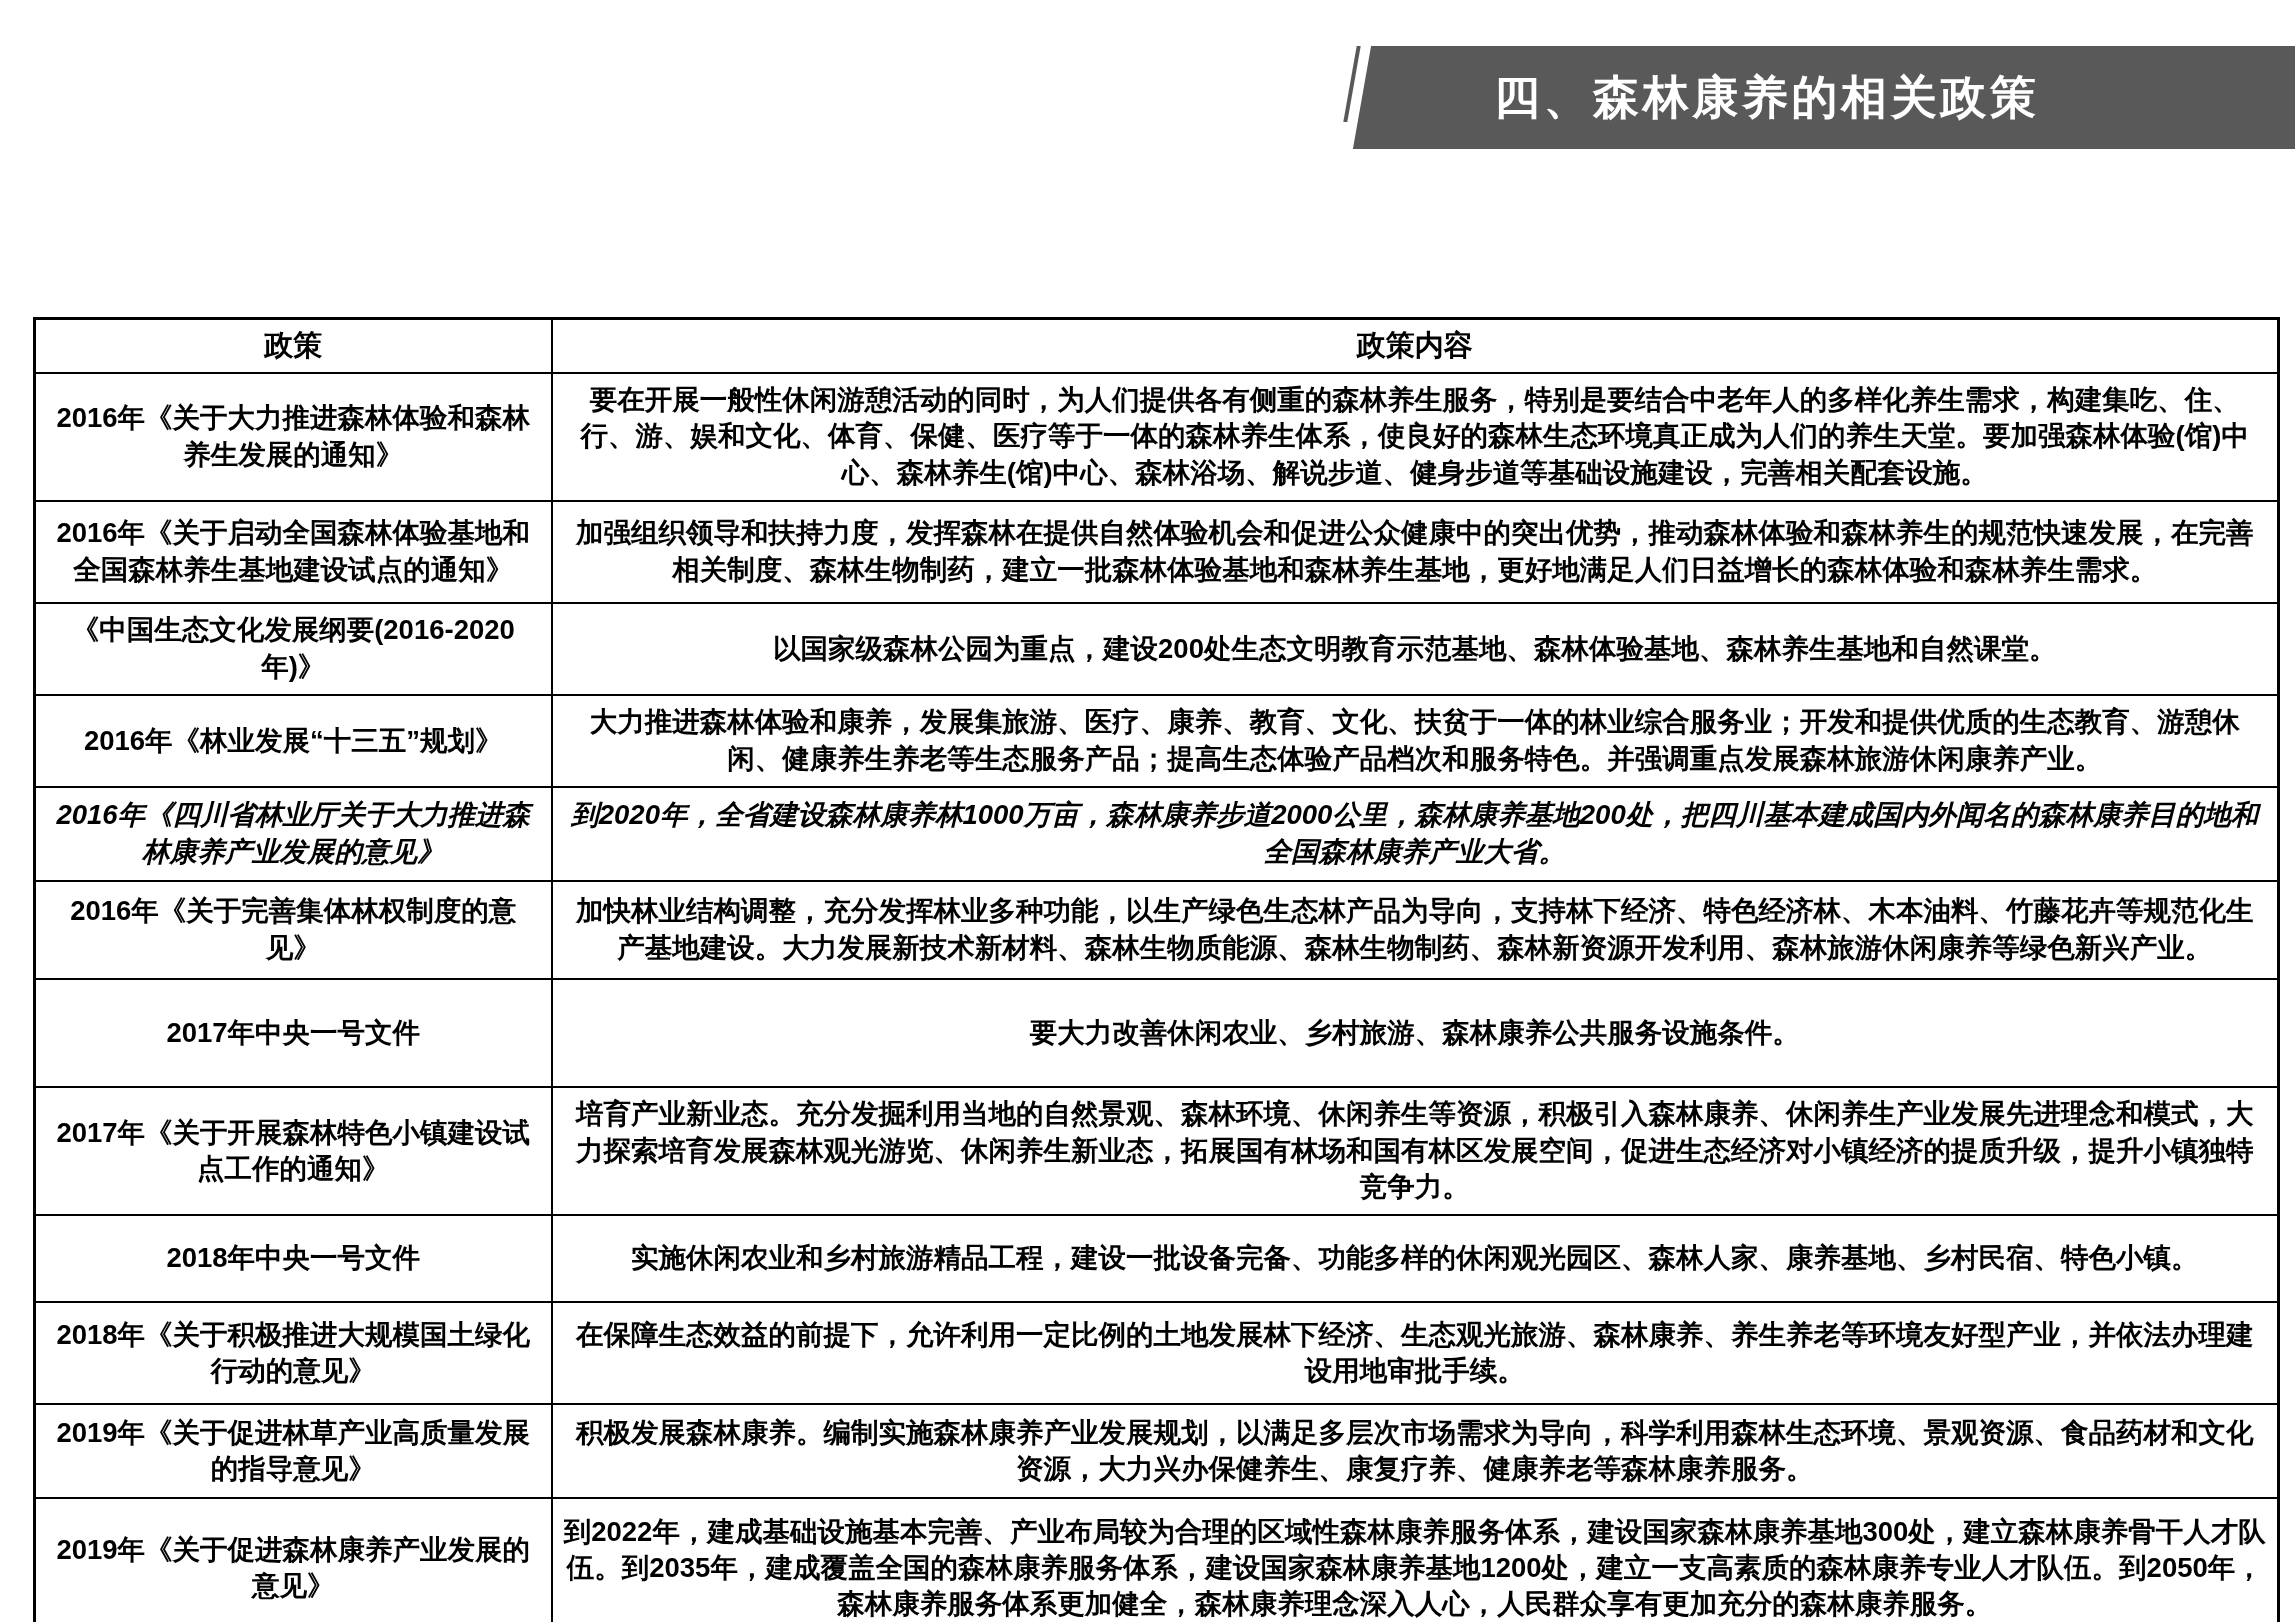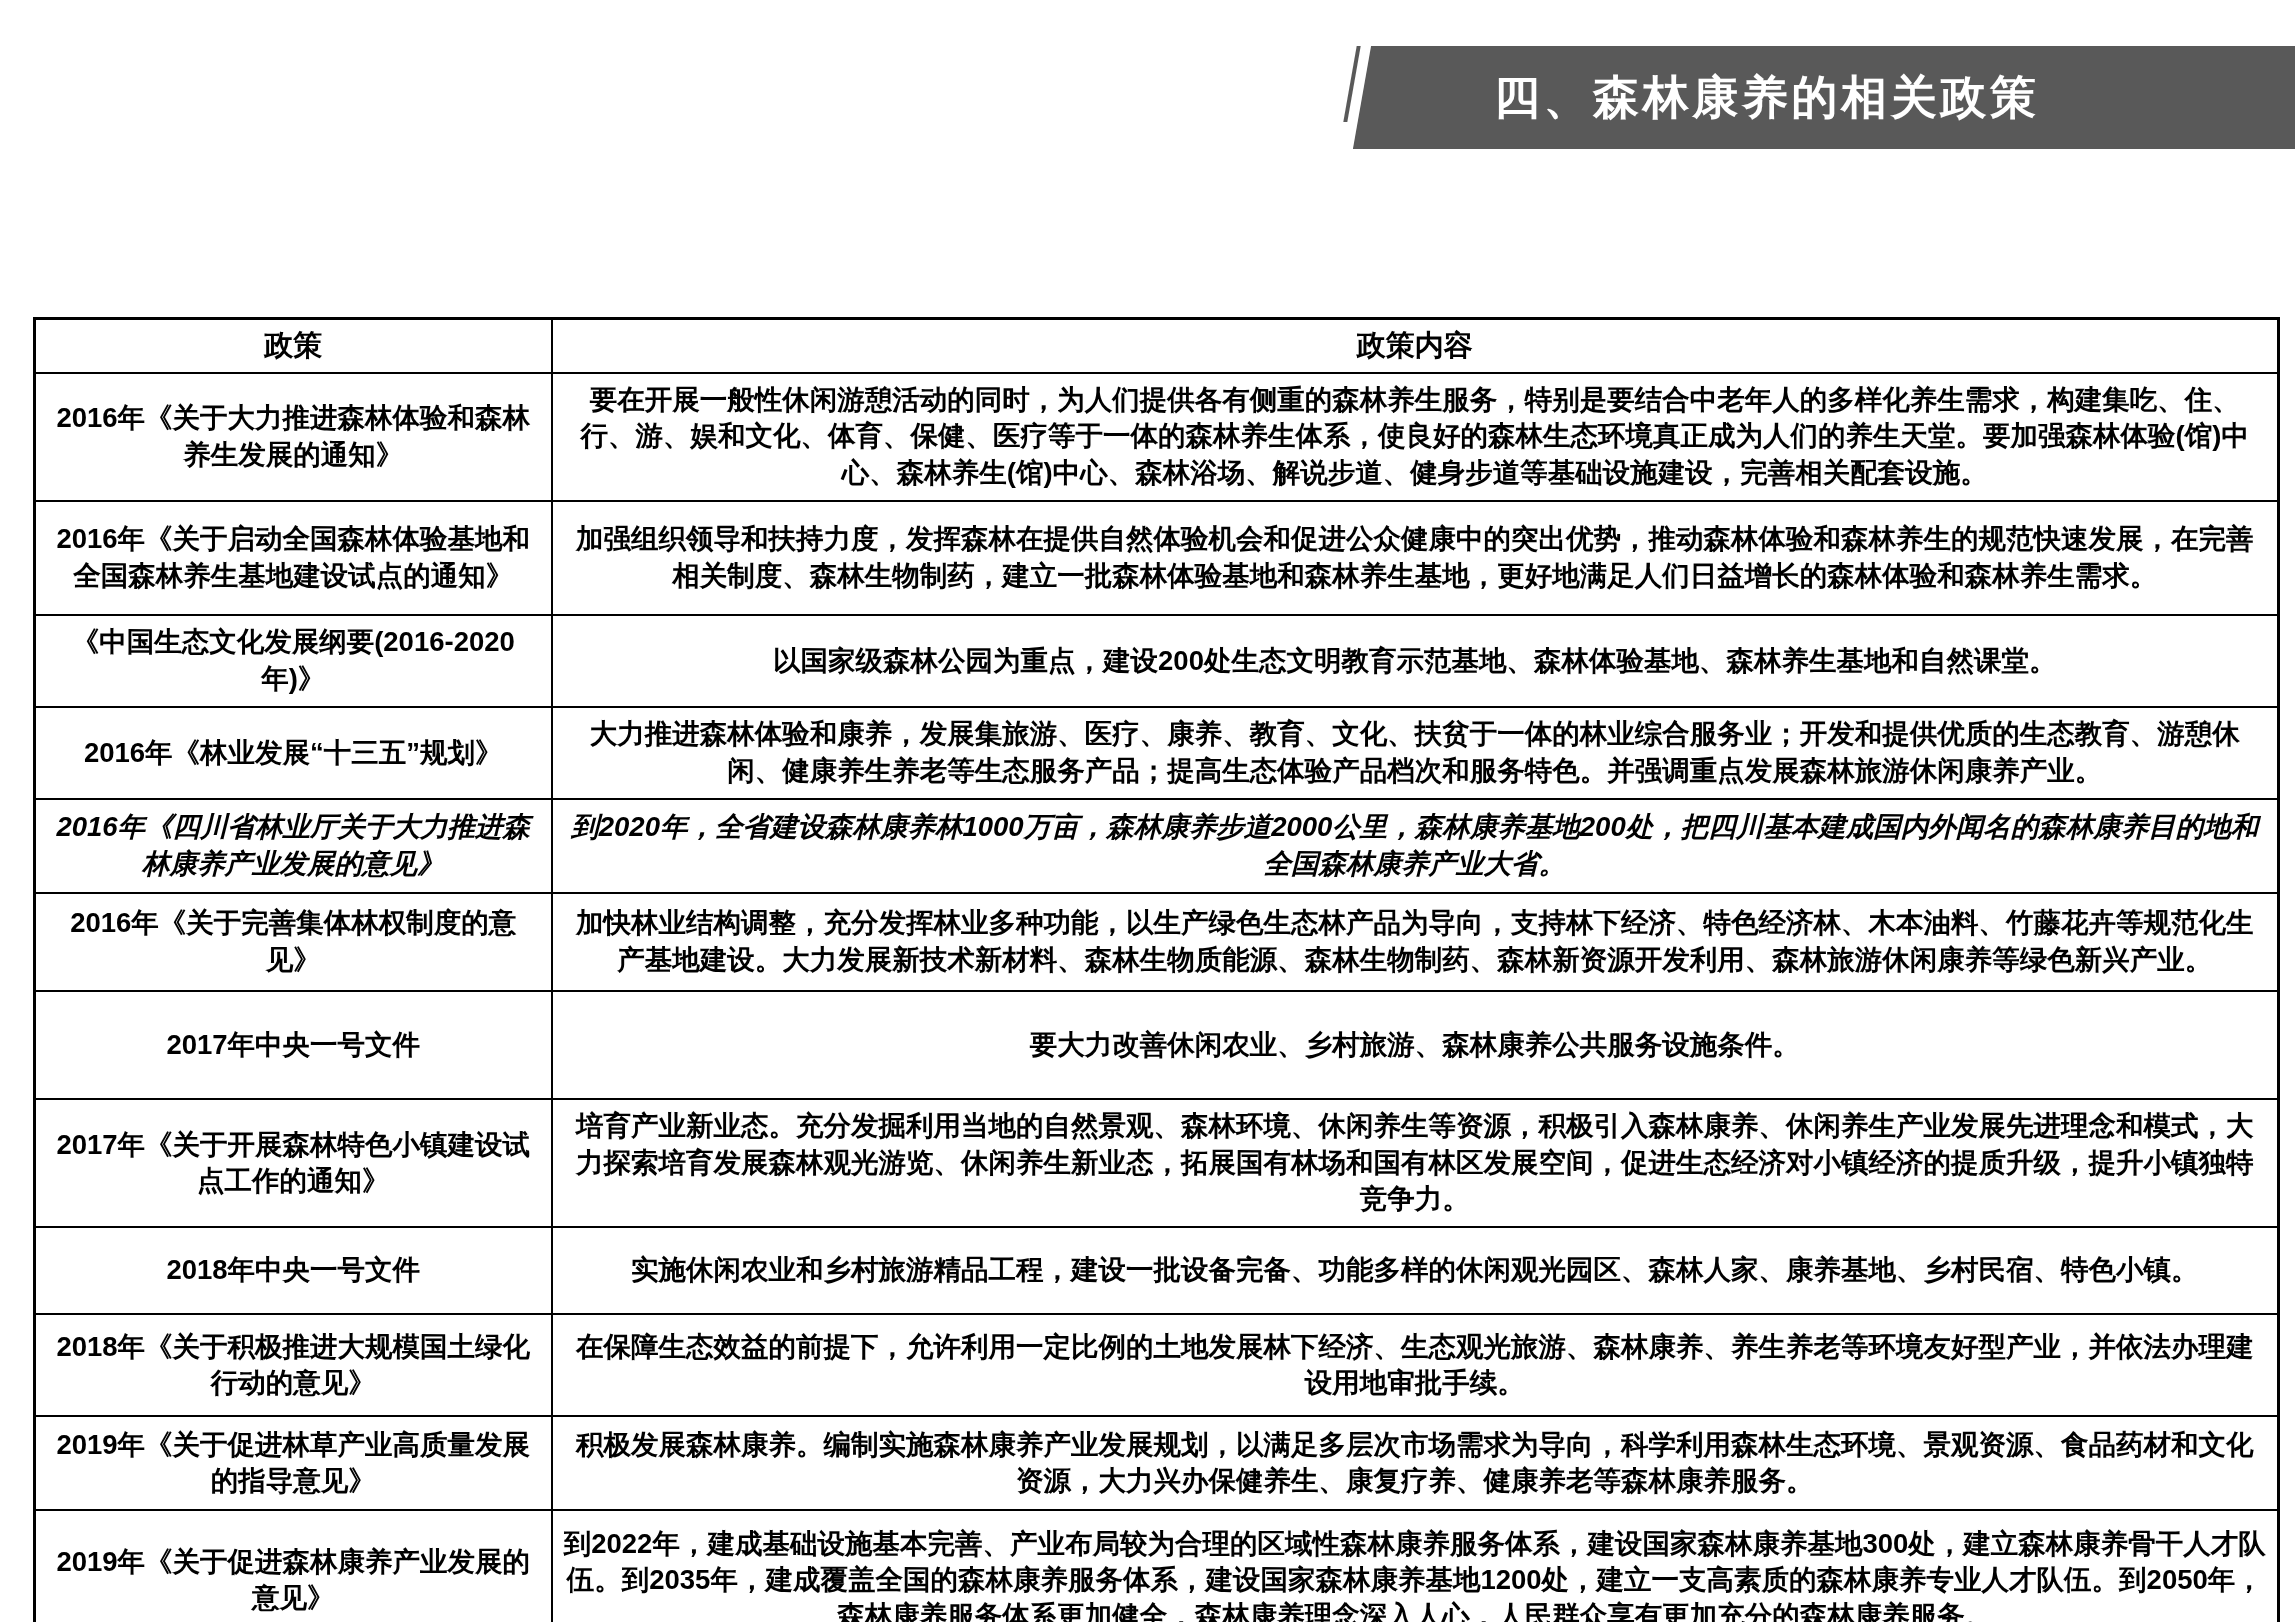--- a/index.html
+++ b/index.html
@@ -69,21 +69,21 @@
     padding: 2.9px 7.2px;
   }
   .policy-table td {
     font-size: 27.5px;
     font-weight: bold;
     line-height: 1.32;
     padding: 8.7px 10px;
     text-align: center;
   }
   tbody tr:nth-child(1)  { height: 108px; }
-  tbody tr:nth-child(2)  { height: 114px; }
+  tbody tr:nth-child(2)  { height: 102px; }
   tbody tr:nth-child(3)  { height: 72px; }
   tbody tr:nth-child(4)  { height: 72px; }
   tbody tr:nth-child(5)  { height: 94px; font-style: italic; }
   tbody tr:nth-child(6)  { height: 98px; }
   tbody tr:nth-child(7)  { height: 108px; }
   tbody tr:nth-child(8)  { height: 108px; }
   tbody tr:nth-child(9)  { height: 87px; }
   tbody tr:nth-child(10) { height: 102px; }
   tbody tr:nth-child(11) { height: 94px; }
   tbody tr:nth-child(12) { height: 141px; }

